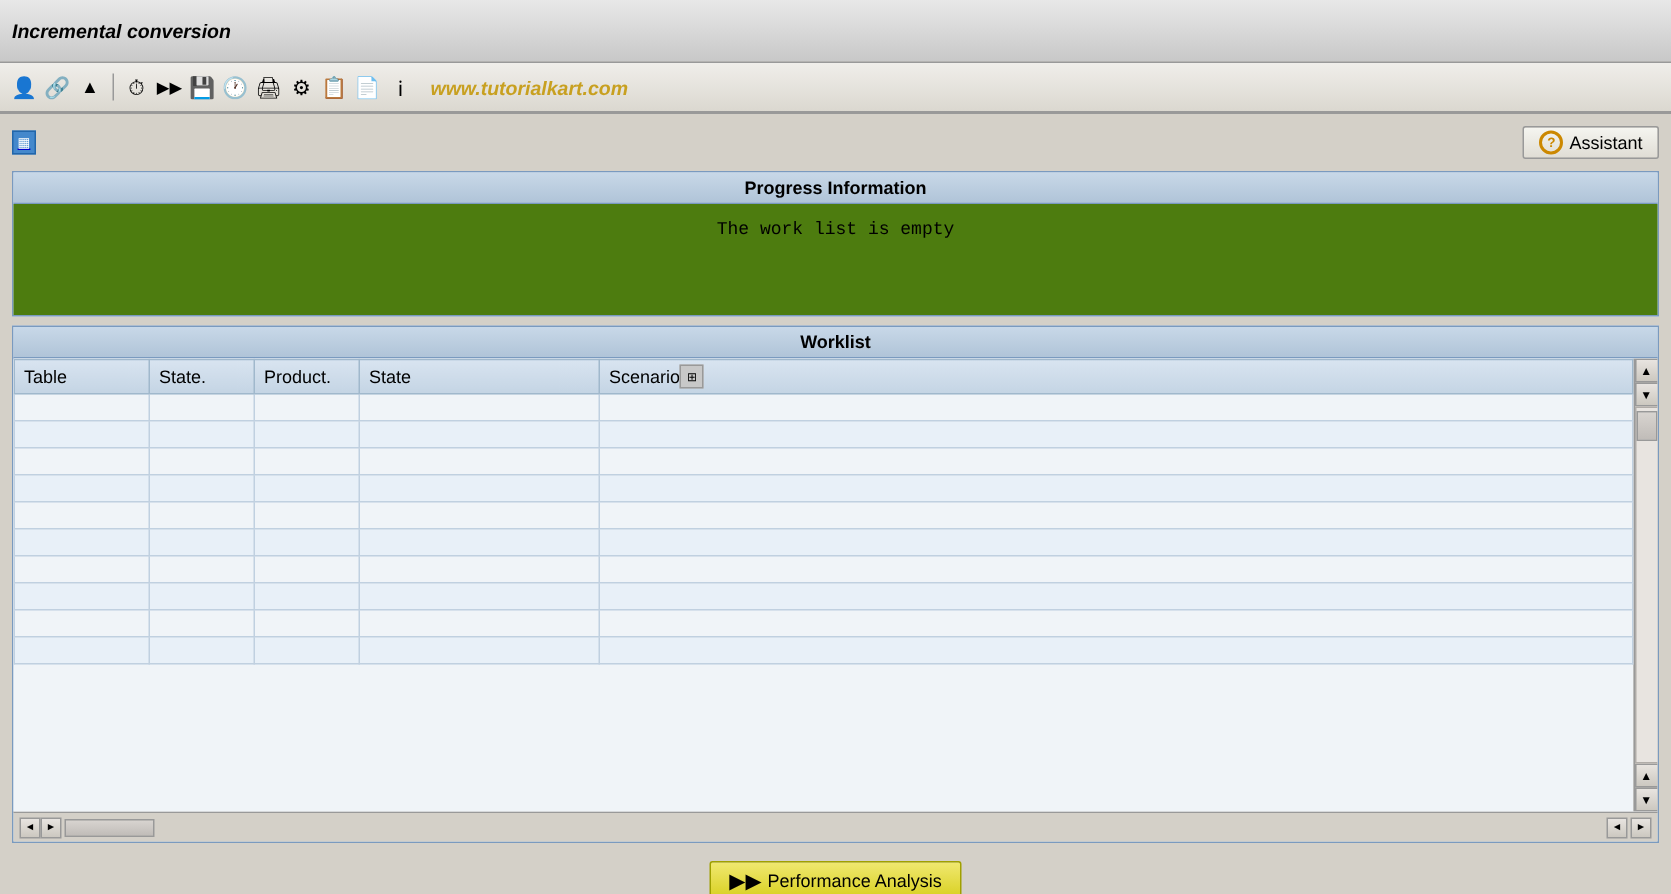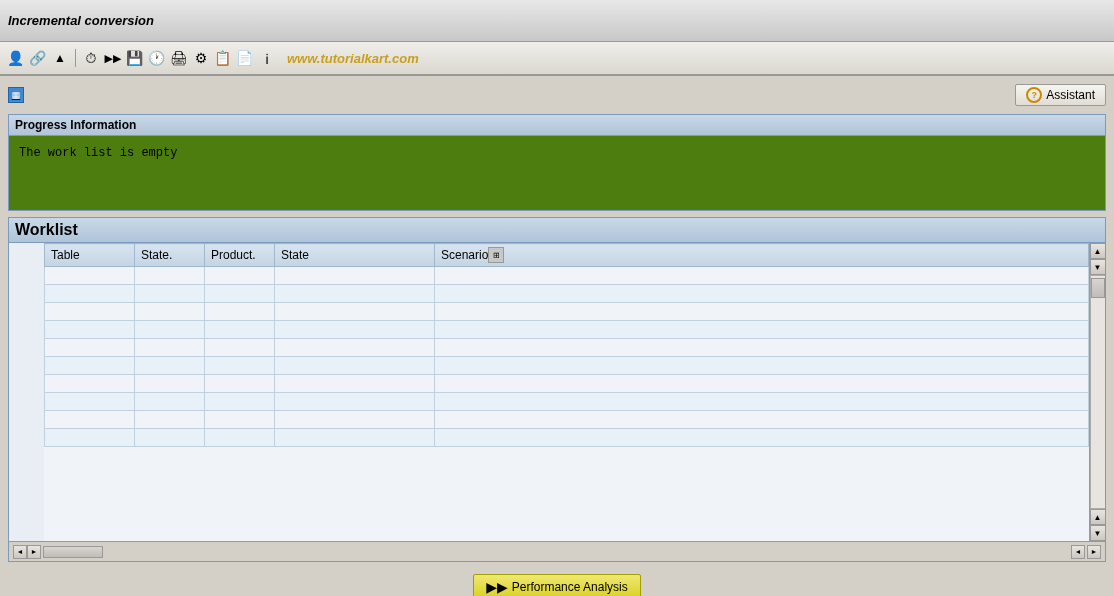--- a/index.html
+++ b/index.html
@@ -125,20 +125,21 @@
       justify-content: center;
       font-size: 9px;
       font-weight: bold;
       color: #cc8800;
     }
 
     
     .panel {
       border: 1px solid #7a9abf;
       background: #e8eef4;
+      text-align: center;
     }
 
     .panel-header {
       background: linear-gradient(to bottom, #c8d8e8, #b0c4d8);
       border-bottom: 1px solid #7a9abf;
       padding: 3px 6px;
       font-size: 12px;
       font-weight: bold;
       color: #000;
     }
@@ -161,42 +162,42 @@
       background: #e8eef4;
       flex: 1;
       display: flex;
       flex-direction: column;
     }
 
     .worklist-header {
       background: linear-gradient(to bottom, #c8d8e8, #b0c4d8);
       border-bottom: 1px solid #7a9abf;
       padding: 3px 6px;
-      font-size: 16px;
+      font-size: 12px;
       font-weight: bold;
       color: #000;
+      text-align: center;
     }
 
     .worklist-info {
       padding: 4px 6px;
       font-family: 'Courier New', monospace;
       font-size: 12px;
       color: #000;
       background: #f0f4f8;
       border-bottom: 1px solid #b0c0d0;
     }
 
     
     .worklist-table-container {
       flex: 1;
       overflow: hidden;
       background: #f0f4f8;
       position: relative;
       display: flex;
-      margin-left: 35px;
     }
 
     .worklist-table-scroll {
       flex: 1;
       overflow: hidden;
       position: relative;
     }
 
     .worklist-table {
       width: 100%;

